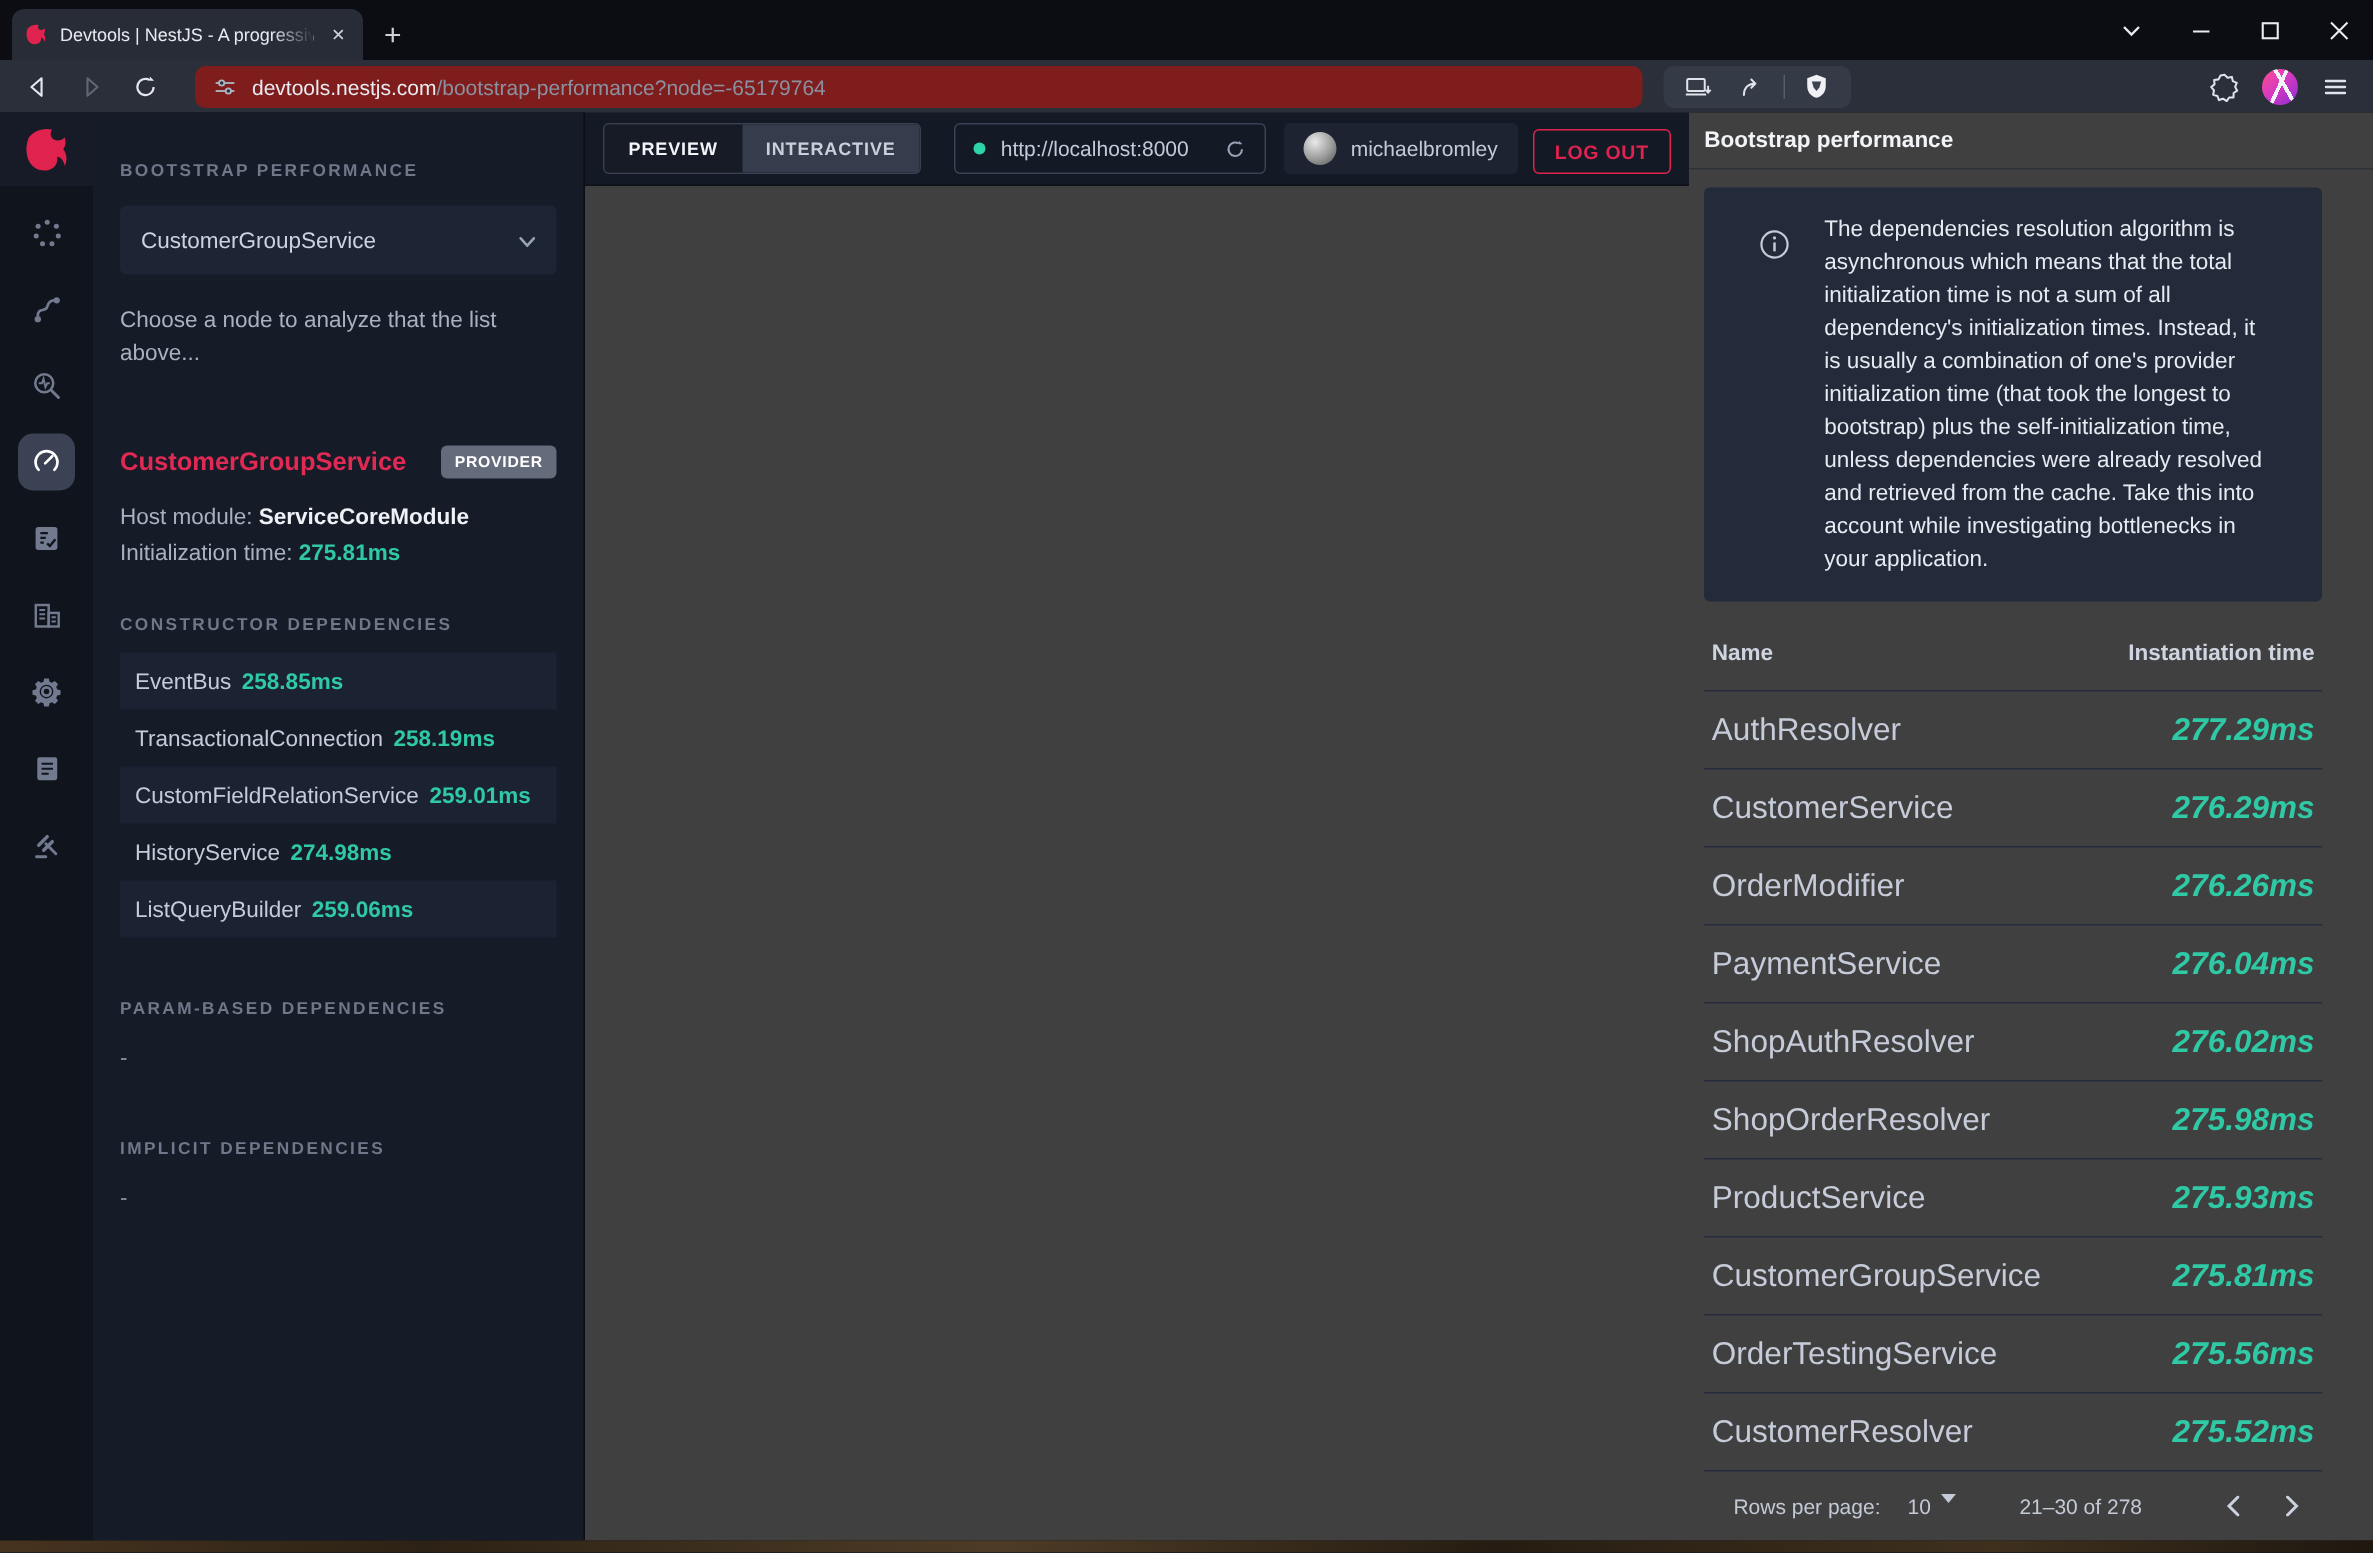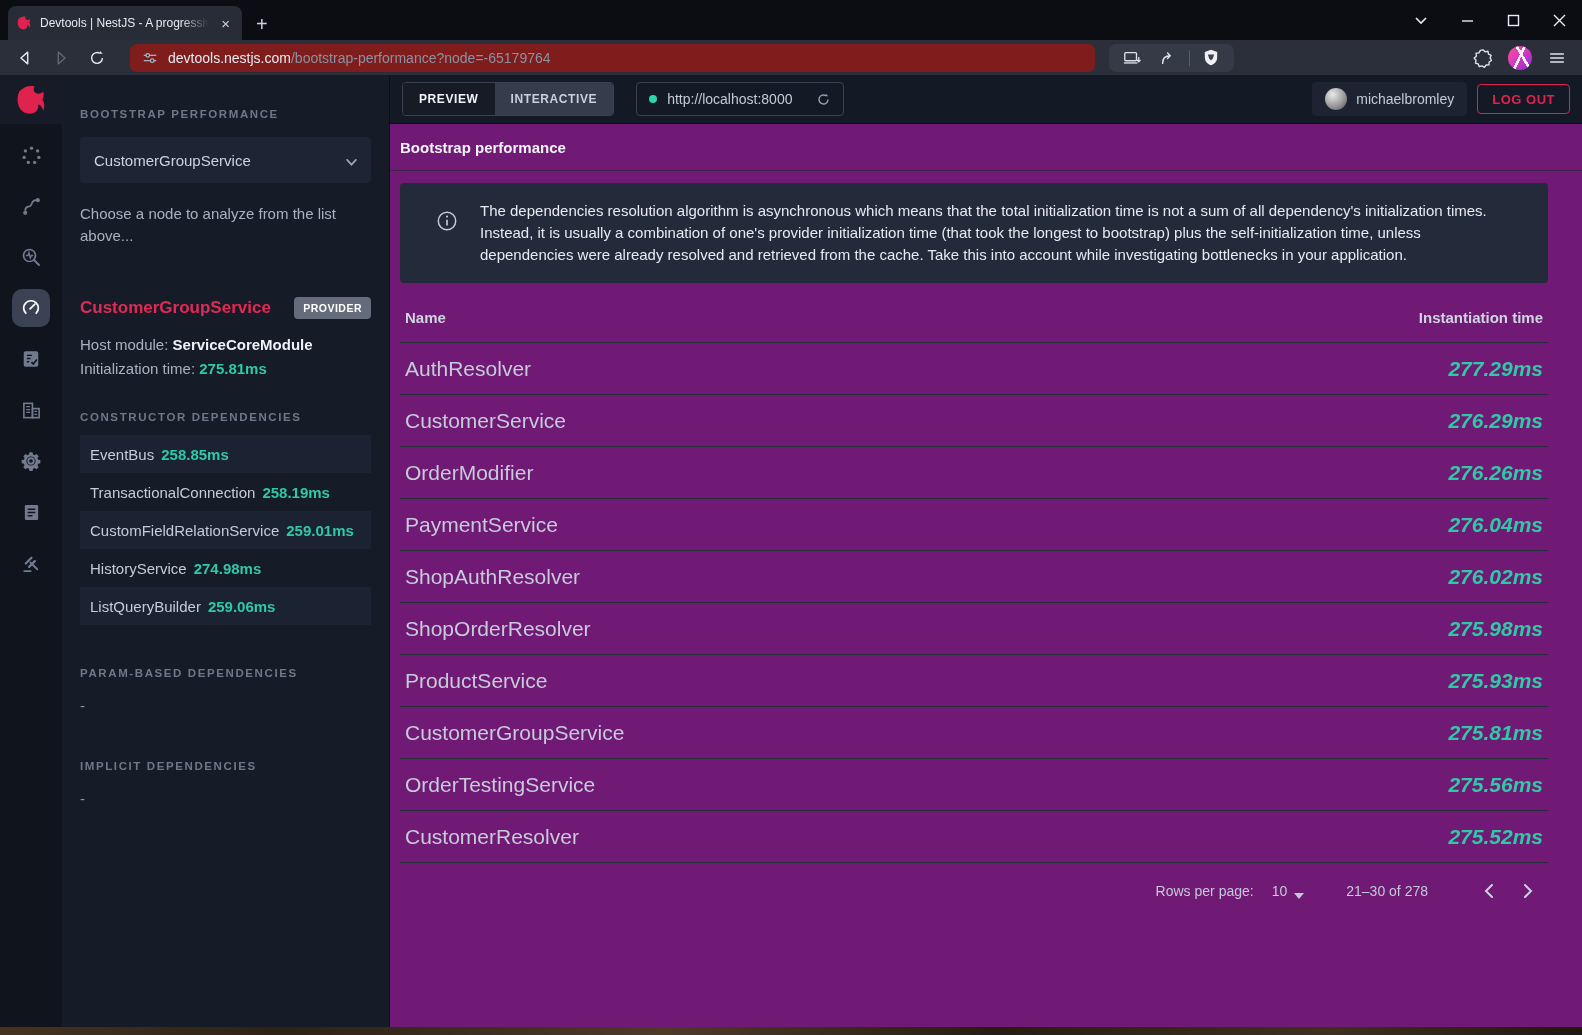--- a/index.html
+++ b/index.html
@@ -61,33 +61,33 @@
   .kv .v-teal { color:#2fc9a6; font-weight:bold; }
   .deps-title { margin-top:30px; }
   .dep-list { margin-top:12px; }
   .dep-row { height:38px; display:flex; align-items:center; padding:0 10px; font-size:15px; color:#c5cbd8; gap:7px; }
   .dep-row:nth-child(odd) { background:#1b2232; }
   .dep-time { color:#2fc9a6; font-weight:bold; }
   .dash { margin-top:18px; color:#8a92a4; font-size:15px; }
   .param-title { margin-top:42px; }
   .implicit-title { margin-top:46px; }
 
-  .main { flex:1 1 auto; background:#701a75; display:flex; flex-direction:column; min-width:0; }
+  .main { flex:1 1 auto; background:#404040; display:flex; flex-direction:row; min-width:0; }
   .main-topbar { height:49px; background:#141926; border-bottom:1px solid #0d1017; display:flex;
                  align-items:center; padding:0 12px; gap:12px; flex:0 0 auto; }
   .toggle-group { display:flex; border:1px solid #3a4150; border-radius:4px; overflow:hidden; }
   .toggle-btn { height:32px; padding:0 16px; display:flex; align-items:center; font-size:12px; font-weight:bold;
                 letter-spacing:.6px; }
   .toggle-btn.preview { background:#161b26; color:#f2f4f8; }
   .toggle-btn.interactive { background:#353c4b; color:#c9cfdb; }
   .appurl-chip { height:34px; border:1px solid #3a4254; border-radius:4px; display:flex; align-items:center;
                  padding:0 12px; gap:10px; margin-left:10px; }
   .dot { width:8px; height:8px; border-radius:50%; background:#2dd4a8; }
   .appurl-text { font-size:14px; color:#c3cad8; }
-  .topbar-right { margin-left:auto; display:flex; align-items:center; gap:10px; }
+  .topbar-right { margin-left:auto; display:flex; align-items:flex-end; gap:10px; }
   .user-chip { height:34px; background:#1d2331; border-radius:4px; display:flex; align-items:center; gap:9px; padding:0 13px; }
   .user-avatar { width:22px; height:22px; border-radius:50%;
                  background:radial-gradient(circle at 35% 30%, #e9e9e9, #9a9a9a 55%, #4e4e4e); }
   .user-name { font-size:14px; color:#c3cad8; }
   .logout-btn { height:30px; padding:0 14px; border:1px solid #e0234e; border-radius:4px; color:#e0234e;
                 font-size:13px; font-weight:bold; letter-spacing:.5px; display:flex; align-items:center; }
 
   .content { flex:1 1 auto; display:flex; flex-direction:column; min-height:0; }
   .page-head { height:47px; display:flex; align-items:center; padding:0 10px; border-bottom:1px solid #20263397; }
   .page-title { color:#f2f4f8; font-size:15px; font-weight:bold; }
@@ -96,21 +96,21 @@
   .info-text { font-size:15px; line-height:22px; color:#e6eaf1; }
   .perf-table { margin:4px 34px 0 10px; border-collapse:collapse; width:calc(100% - 44px); }
   .perf-table th { text-align:left; font-size:15px; font-weight:bold; color:#ced4e0; padding:18px 5px 16px 5px;
                    border-bottom:1px solid #242b3a; }
   .perf-table th.num, .perf-table td.num { text-align:right; }
   .perf-table td { font-size:21px; color:#c5cbd8; padding:0 5px; height:52px; border-bottom:1px solid #242b3a; }
   .perf-table td.num { color:#2fc9a6; font-weight:bold;font-style:italic; }
   .paginator { height:56px; display:flex; align-items:center; justify-content:flex-end; gap:0;
                padding-right:34px; color:#c3cad6; font-size:14px; }
   .rpp-label { margin-right:18px; }
-  .rpp-value { display:flex; align-items:flex-end; gap:7px; margin-right:42px; }
+  .rpp-value { display:flex; align-items:flex-start; gap:7px; margin-right:42px; }
   .range { margin-right:40px; }
   .page-btn { width:40px; height:40px; display:flex; align-items:center; justify-content:center; color:#ccd2de; }
 
   .bottom-edge { height:8px; flex:0 0 auto;
       background:linear-gradient(90deg,#46331f,#2c2215 18%,#4d3b26 42%,#261d12 63%,#3f301e 84%,#1f1810); }
 
   svg { flex:0 0 auto; }
 </style>
 </head>
 <body>
@@ -294,21 +294,21 @@
     <div class="panel">
       <div class="sec-title" style="margin-top:33px;">BOOTSTRAP PERFORMANCE</div>
       <div class="node-select">
         <span>CustomerGroupService</span>
         <span class="caret">
           <svg width="11" height="7" viewBox="0 0 12 8">
               <path d="M1 1 L6 6.5 L11 1" fill="none" stroke="#9aa2b5" stroke-width="2" stroke-linecap="round"></path>
             </svg>
         </span>
       </div>
-      <div class="hint">Choose a node to analyze from the list above...</div>
+      <div class="hint">Choose a node to analyze that the list above...</div>
 
       <div class="node-head">
         <span class="node-name">CustomerGroupService</span>
         <span class="badge">PROVIDER</span>
       </div>
       <div class="kv">
         <div><span class="k">Host module: </span><span class="v-strong">ServiceCoreModule</span></div>
         <div><span class="k">Initialization time: </span><span class="v-teal">275.81ms</span></div>
       </div>
 

